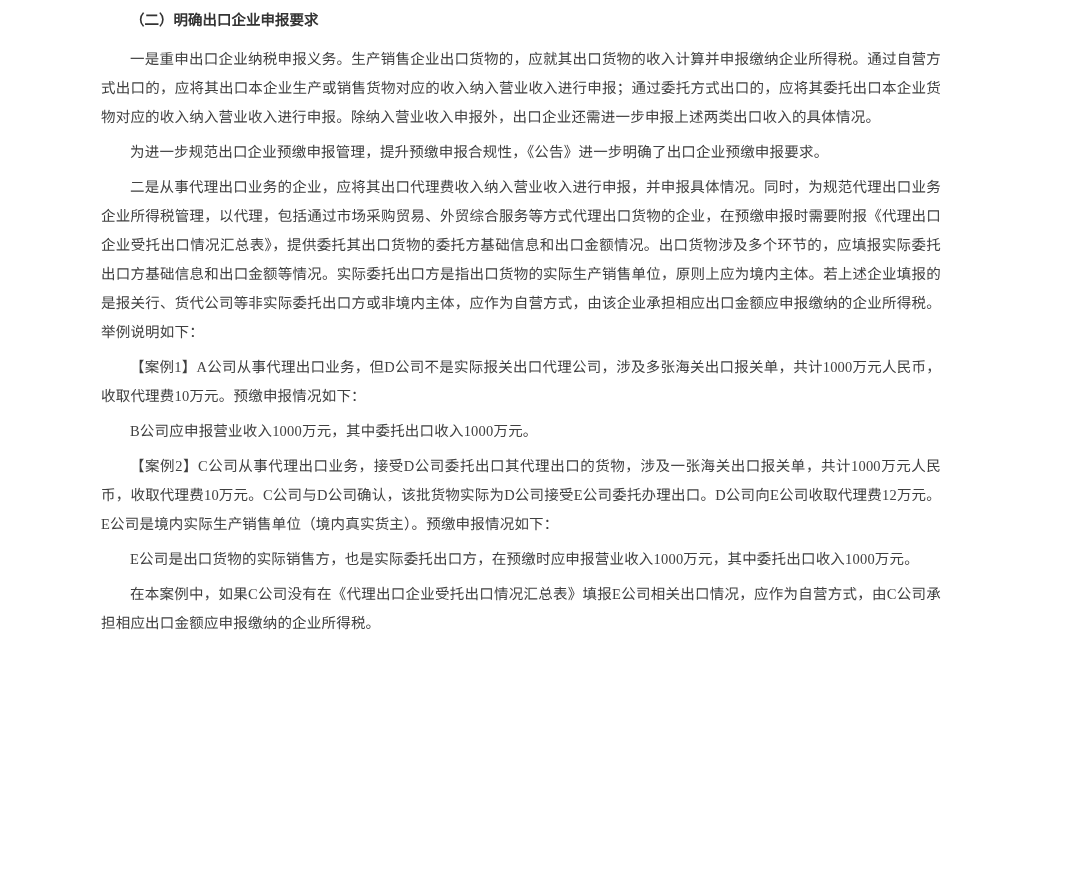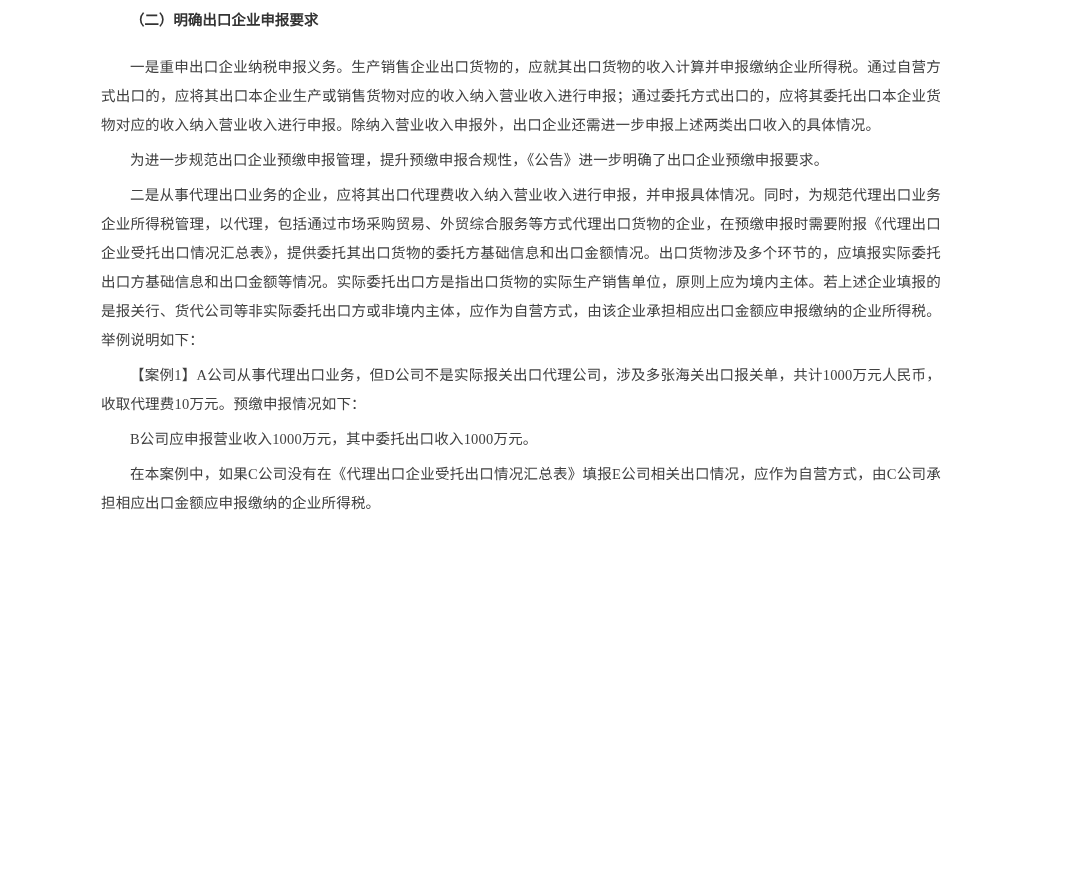--- a/index.html
+++ b/index.html
@@ -20,35 +20,37 @@
     width: 840px;
     padding-top: 6px;
     color: #404040;
   }
   .doc-heading {
     font-size: 14.5px;
     line-height: 29px;
     font-weight: bold;
     color: #333333;
     text-indent: 2em;
-    margin: 0 0 18px 0;
+    margin: 0 0 10px 0;
   }
   .doc-paragraph {
     font-size: 14.5px;
     line-height: 29px;
     text-align: justify;
     text-indent: 2em;
     margin: 0 0 6px 0;
     letter-spacing: 0.2px;
   }
 </style>
 </head>
 <body>
 
 <div class="doc-page">
   <h3 class="doc-heading">（二）明确出口企业申报要求</h3>
   <p class="doc-paragraph">一是重申出口企业纳税申报义务。生产销售企业出口货物的，应就其出口货物的收入计算并申报缴纳企业所得税。通过自营方式出口的，应将其出口本企业生产或销售货物对应的收入纳入营业收入进行申报；通过委托方式出口的，应将其委托出口本企业货物对应的收入纳入营业收入进行申报。除纳入营业收入申报外，出口企业还需进一步申报上述两类出口收入的具体情况。</p>
   <p class="doc-paragraph">为进一步规范出口企业预缴申报管理，提升预缴申报合规性，《公告》进一步明确了出口企业预缴申报要求。</p>
   <p class="doc-paragraph">二是从事代理出口业务的企业，应将其出口代理费收入纳入营业收入进行申报，并申报具体情况。同时，为规范代理出口业务企业所得税管理，以代理，包括通过市场采购贸易、外贸综合服务等方式代理出口货物的企业，在预缴申报时需要附报《代理出口企业受托出口情况汇总表》，提供委托其出口货物的委托方基础信息和出口金额情况。出口货物涉及多个环节的，应填报实际委托出口方基础信息和出口金额等情况。实际委托出口方是指出口货物的实际生产销售单位，原则上应为境内主体。若上述企业填报的是报关行、货代公司等非实际委托出口方或非境内主体，应作为自营方式，由该企业承担相应出口金额应申报缴纳的企业所得税。举例说明如下：</p>
   <p class="doc-paragraph">【案例1】A公司从事代理出口业务，但D公司不是实际报关出口代理公司，涉及多张海关出口报关单，共计1000万元人民币，收取代理费10万元。预缴申报情况如下：</p>
   <p class="doc-paragraph">B公司应申报营业收入1000万元，其中委托出口收入1000万元。</p>
+  <p class="doc-paragraph">【案例2】C公司从事代理出口业务，接受D公司委托出口其代理出口的货物，涉及一张海关出口报关单，共计1000万元人民币，收取代理费10万元。C公司与D公司确认，该批货物实际为D公司接受E公司委托办理出口。D公司向E公司收取代理费12万元。E公司是境内实际生产销售单位（境内真实货主）。预缴申报情况如下：</p>
+  <p class="doc-paragraph">E公司是出口货物的实际销售方，也是实际委托出口方，在预缴时应申报营业收入1000万元，其中委托出口收入1000万元。</p>
   <p class="doc-paragraph">在本案例中，如果C公司没有在《代理出口企业受托出口情况汇总表》填报E公司相关出口情况，应作为自营方式，由C公司承担相应出口金额应申报缴纳的企业所得税。</p>
 </div>
 
 </body></html>

